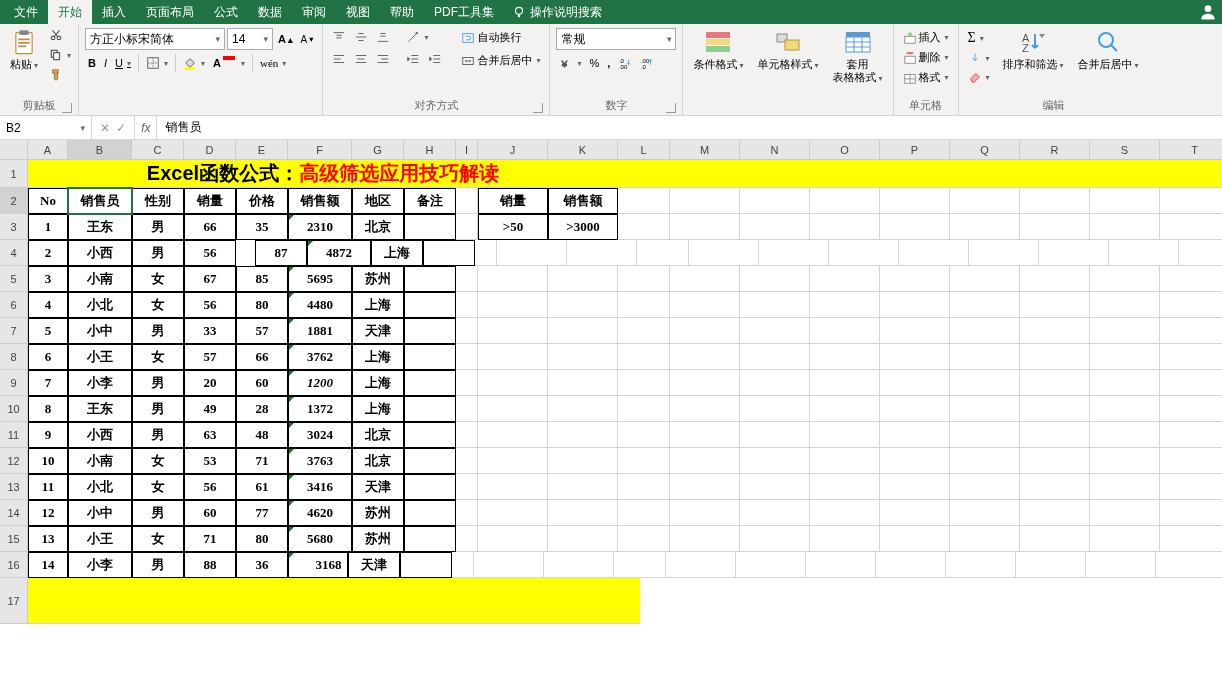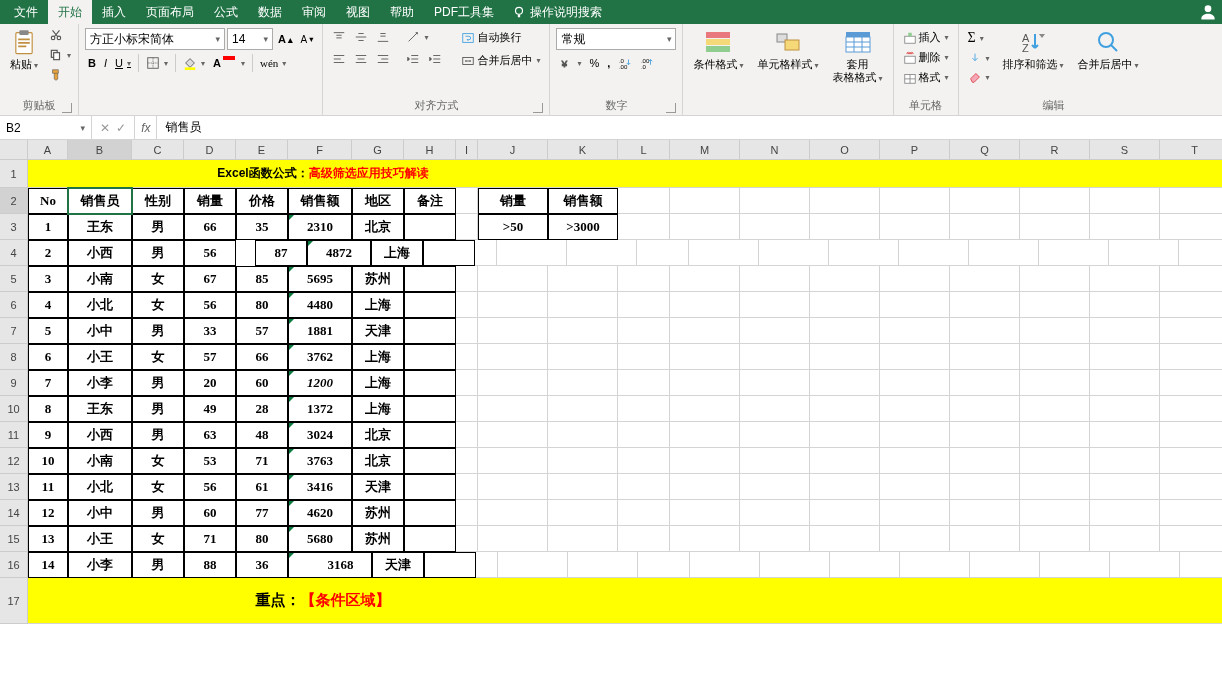--- a/index.html
+++ b/index.html
@@ -436,21 +436,21 @@
       <div class="row-h" style="height: 26px;">11</div>
       <div class="row-h" style="height: 26px;">12</div>
       <div class="row-h" style="height: 26px;">13</div>
       <div class="row-h" style="height: 26px;">14</div>
       <div class="row-h" style="height: 26px;">15</div>
       <div class="row-h" style="height: 26px;">16</div>
       <div class="row-h" style="height: 46px;">17</div>
     </div>
   <div class="cells" id="cells">
       <div class="cell-row title-row" style="height: 28px;">
-        <div class="cell " style="width: 590px; height: 100%; justify-content: center; font-size: 12px;">
+        <div class="cell " style="width: 590px; height: 100%; justify-content: center; font-size: 20px;">
           <span class="title-black">Excel函数公式：</span>
           <span class="title-red">高级筛选应用技巧解读</span>
         </div>
         <div class="cell " style="width: 52px; height: 100%;"></div>
         <div class="cell " style="width: 70px; height: 100%;"></div>
         <div class="cell " style="width: 70px; height: 100%;"></div>
         <div class="cell " style="width: 70px; height: 100%;"></div>
         <div class="cell " style="width: 70px; height: 100%;"></div>
         <div class="cell " style="width: 70px; height: 100%;"></div>
         <div class="cell " style="width: 70px; height: 100%;"></div>
@@ -764,41 +764,37 @@
         <div class="cell " style="width: 70px; height: 100%;"></div>
         <div class="cell " style="width: 70px; height: 100%;"></div>
         <div class="cell " style="width: 70px; height: 100%;"></div>
       </div>
       <div class="cell-row " style="height: 26px;">
         <div class="cell data-cell" style="width: 40px; height: 100%;">14</div>
         <div class="cell data-cell" style="width: 64px; height: 100%;">小李</div>
         <div class="cell data-cell" style="width: 52px; height: 100%;">男</div>
         <div class="cell data-cell" style="width: 52px; height: 100%;">88</div>
         <div class="cell data-cell" style="width: 52px; height: 100%;">36</div>
-        <div class="cell data-cell corner-mark" style="width: 84px; height: 100%; padding-left: 21px;">3168</div>
+        <div class="cell data-cell corner-mark" style="width: 60px; height: 100%; padding-left: 21px;">3168</div>
         <div class="cell data-cell" style="width: 52px; height: 100%;">天津</div>
         <div class="cell data-cell" style="width: 52px; height: 100%;"></div>
         <div class="cell " style="width: 22px; height: 100%;"></div>
         <div class="cell " style="width: 70px; height: 100%;"></div>
         <div class="cell " style="width: 70px; height: 100%;"></div>
         <div class="cell " style="width: 52px; height: 100%;"></div>
         <div class="cell " style="width: 70px; height: 100%;"></div>
         <div class="cell " style="width: 70px; height: 100%;"></div>
         <div class="cell " style="width: 70px; height: 100%;"></div>
         <div class="cell " style="width: 70px; height: 100%;"></div>
         <div class="cell " style="width: 70px; height: 100%;"></div>
         <div class="cell " style="width: 70px; height: 100%;"></div>
         <div class="cell " style="width: 70px; height: 100%;"></div>
         <div class="cell " style="width: 70px; height: 100%;"></div>
       </div>
       <div class="cell-row footer-row" style="height: 46px;">
-        <div class="cell " style="width: 590px; height: 100%; justify-content: center; font-size: 15px;">
-          <span class="footer-black">重点：</span>
-          <span class="footer-red">【条件区域】</span>
-        </div>
         <div class="cell " style="width: 52px; height: 100%;"></div>
         <div class="cell " style="width: 70px; height: 100%;"></div>
         <div class="cell " style="width: 70px; height: 100%;"></div>
         <div class="cell " style="width: 70px; height: 100%;"></div>
         <div class="cell " style="width: 70px; height: 100%;"></div>
         <div class="cell " style="width: 70px; height: 100%;"></div>
         <div class="cell " style="width: 70px; height: 100%;"></div>
         <div class="cell " style="width: 70px; height: 100%;"></div>
         <div class="cell " style="width: 70px; height: 100%;"></div>
       </div>

